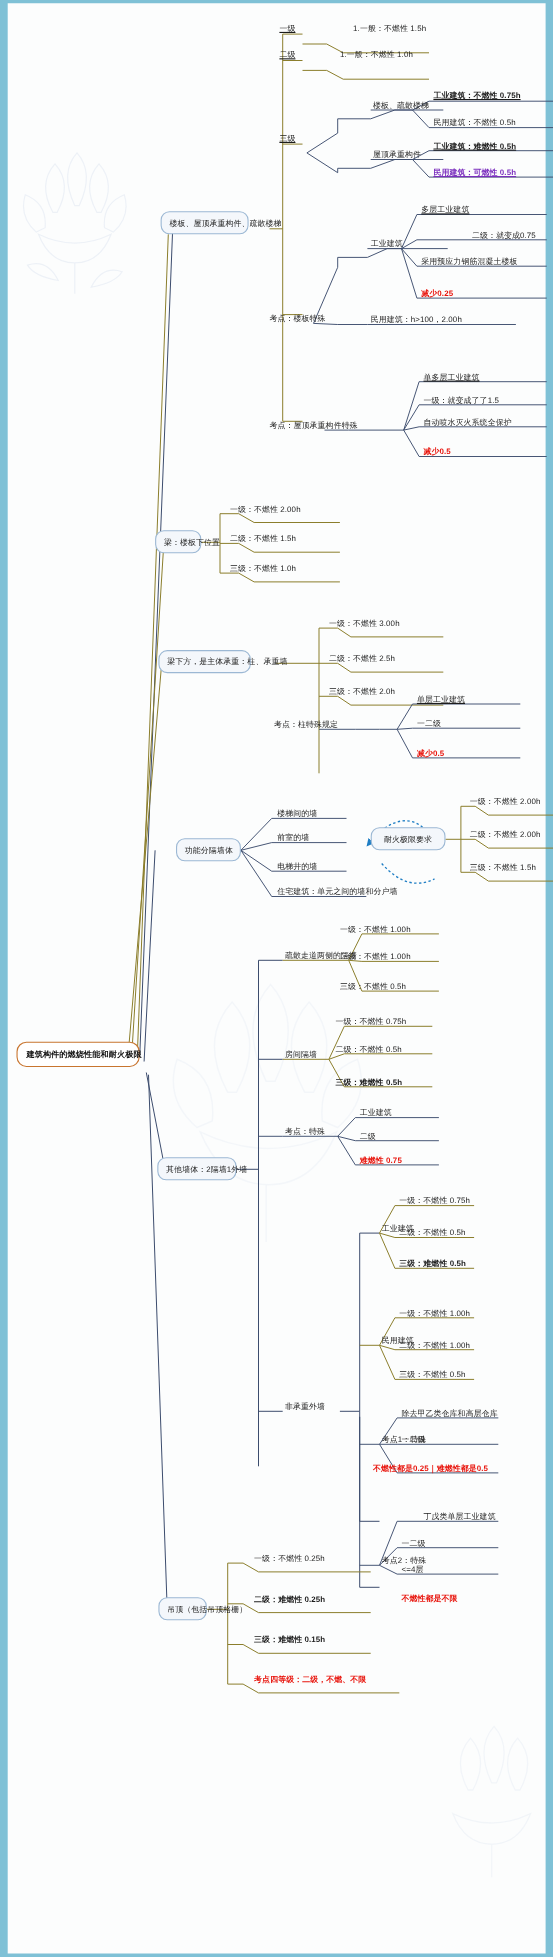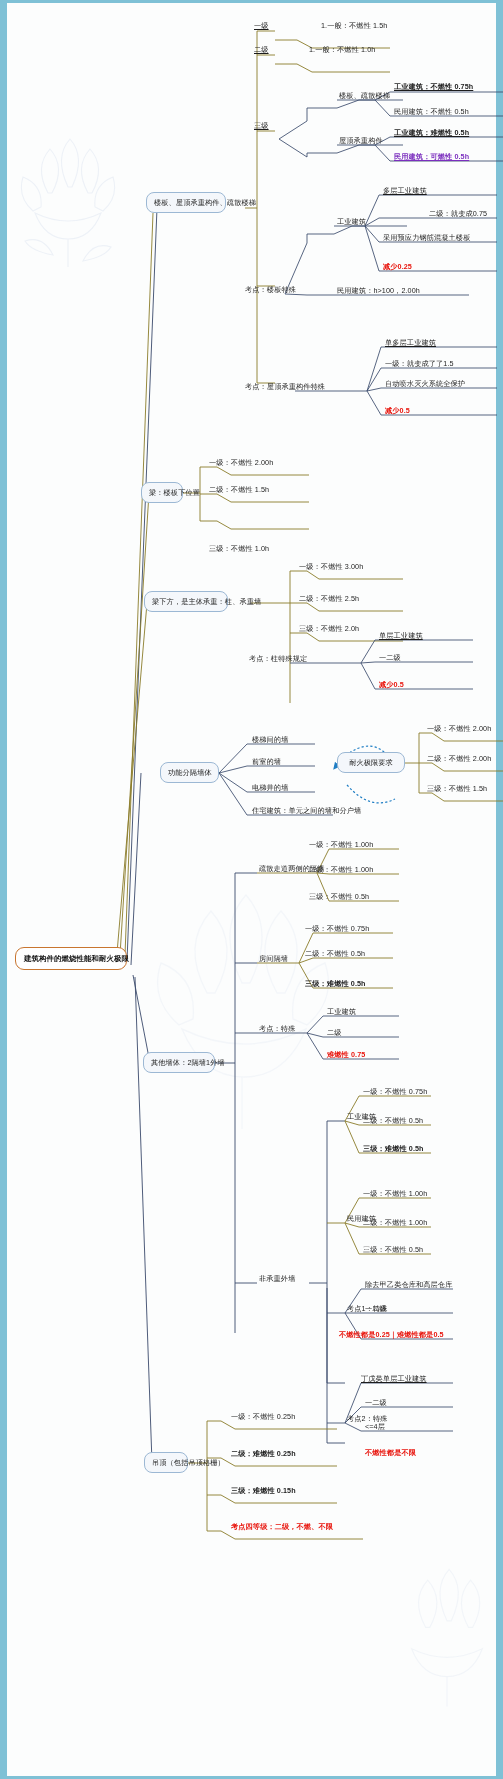--- a/index.html
+++ b/index.html
@@ -345,21 +345,21 @@
     <div class="node leaf red" style="left:376px; top:403px;">
       <span>减少0.5</span></div>
 
     <div class="node box" style="left:134px; top:479px; width:42px;">
       <span>梁：楼板下位置</span>
     </div>
     <div class="node leaf" style="left:200px; top:455px;">
       <span>一级：不燃性 2.00h</span></div>
     <div class="node leaf" style="left:200px; top:482px;">
       <span>二级：不燃性 1.5h</span></div>
-    <div class="node leaf" style="left:200px; top:509px;margin-top:32px;">
+    <div class="node leaf" style="left:200px; top:509px;">
       <span>三级：不燃性 1.0h</span></div>
 
     <div class="node box" style="left:137px; top:588px; width:84px;">
       <span>梁下方，是主体承重：柱、承重墙</span>
     </div>
     <div class="node leaf" style="left:290px; top:559px;">
       <span>一级：不燃性 3.00h</span></div>
     <div class="node leaf" style="left:290px; top:591px;">
       <span>二级：不燃性 2.5h</span></div>
     <div class="node leaf" style="left:290px; top:621px;">
@@ -451,21 +451,21 @@
       <span>考点1：特殊</span></div>
     <div class="node leaf" style="left:356px; top:1277px;">
       <span>除去甲乙类仓库和高层仓库</span></div>
     <div class="node leaf" style="left:356px; top:1301px;">
       <span>一二级</span></div>
     <div class="node leaf red" style="left:330px; top:1327px;">
       <span>不燃性都是0.25｜难燃性都是0.5</span></div>
 
     <div class="node leaf" style="left:338px; top:1411px;">
       <span>考点2：特殊</span></div>
-    <div class="node leaf" style="left:352px; top:1371px;text-decoration:underline;">
+    <div class="node leaf" style="left:376px; top:1371px;">
       <span>丁戊类单层工业建筑</span></div>
     <div class="node leaf" style="left:356px; top:1395px;">
       <span>一二级</span></div>
     <div class="node leaf" style="left:356px; top:1419px;">
       <span>&lt;=4层</span></div>
     <div class="node leaf red" style="left:356px; top:1445px;">
       <span>不燃性都是不限</span></div>
 
     <div class="node box" style="left:137px; top:1449px; width:44px;">
       <span>吊顶（包括吊顶格栅）</span>

